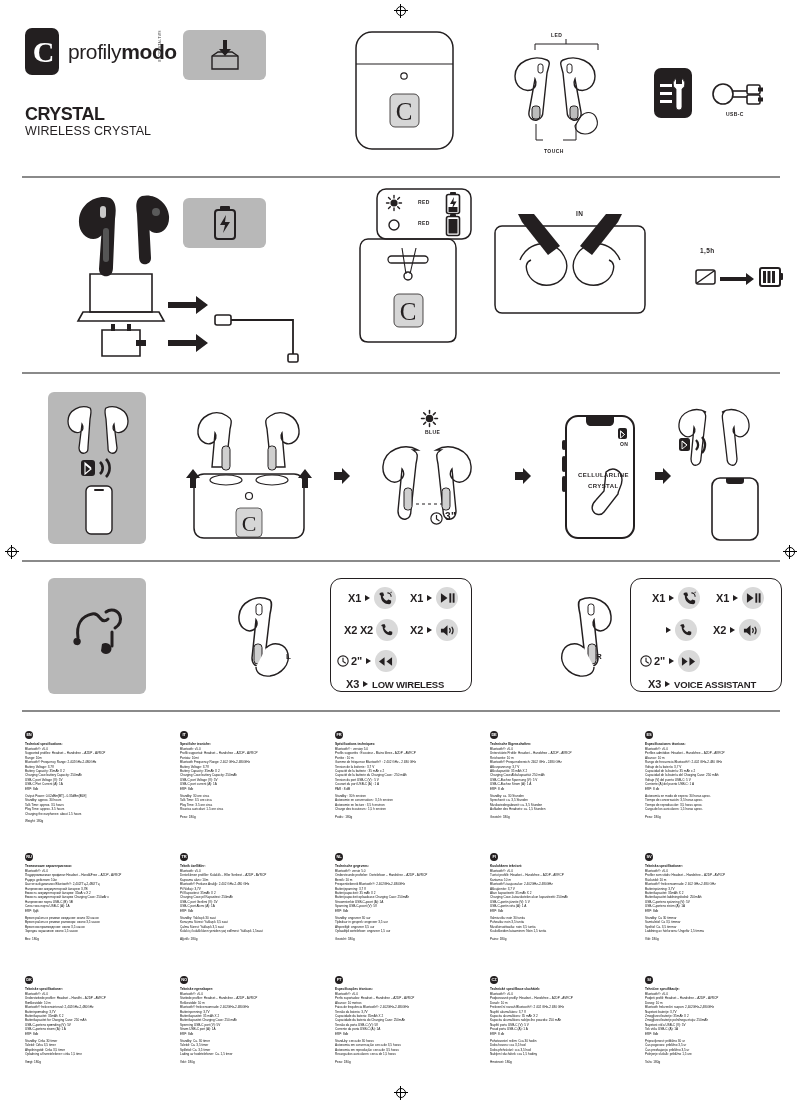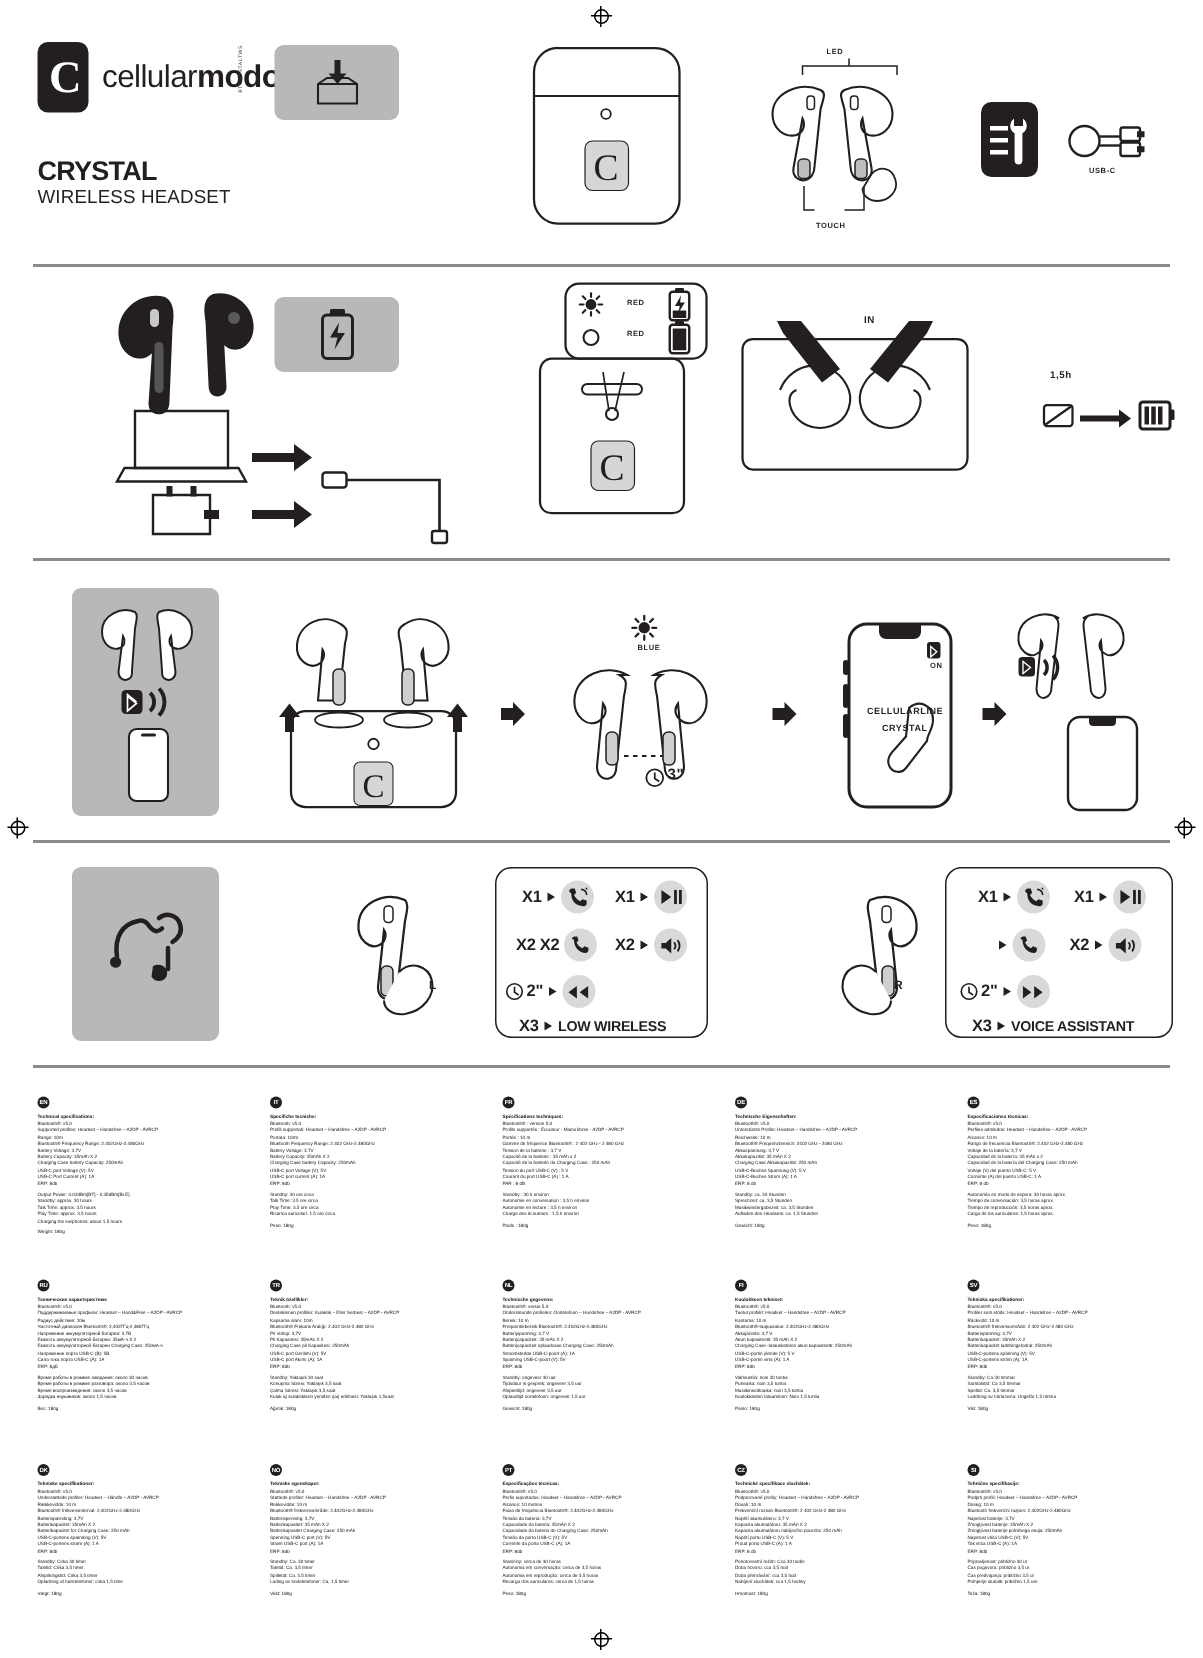--- a/index.html
+++ b/index.html
@@ -115,24 +115,24 @@
   <div class="regmark" style="left:783px; top:545px;">
       <i></i>
     </div>
   <div class="regmark" style="left:394px; top:1086px;">
       <i></i>
     </div>
 
   <div class="logo-box">
     <div class="glyph">C</div>
   </div>
-  <div class="brand"><span>cellular</span><b>modo</b></div>
+  <div class="brand"><span>profily</span><b>modo</b></div>
   <div class="sku">BTCRYSTALTWS</div>
   <div class="product-name">CRYSTAL</div>
-  <div class="product-sub">WIRELESS HEADSET</div>
+  <div class="product-sub">WIRELESS CRYSTAL</div>
 
   <div class="gtile" style="left:183px; top:30px; width:83px; height:50px;"></div>
   <div class="ill" style="left:206px; top:38px;">
     <svg width="38" height="36" viewBox="0 0 38 36">
       <path d="M17 2 h4 v9 h4 l-6 7 l-6 -7 h4 z" fill="#231f20"></path>
       <path d="M6 18 l6 -4 h14 l6 4 v13 h-26 z" fill="none" stroke="#231f20" stroke-width="1.4"></path>
       <path d="M6 18 h26" fill="none" stroke="#231f20" stroke-width="1.4"></path>
     </svg>
   </div>
 

